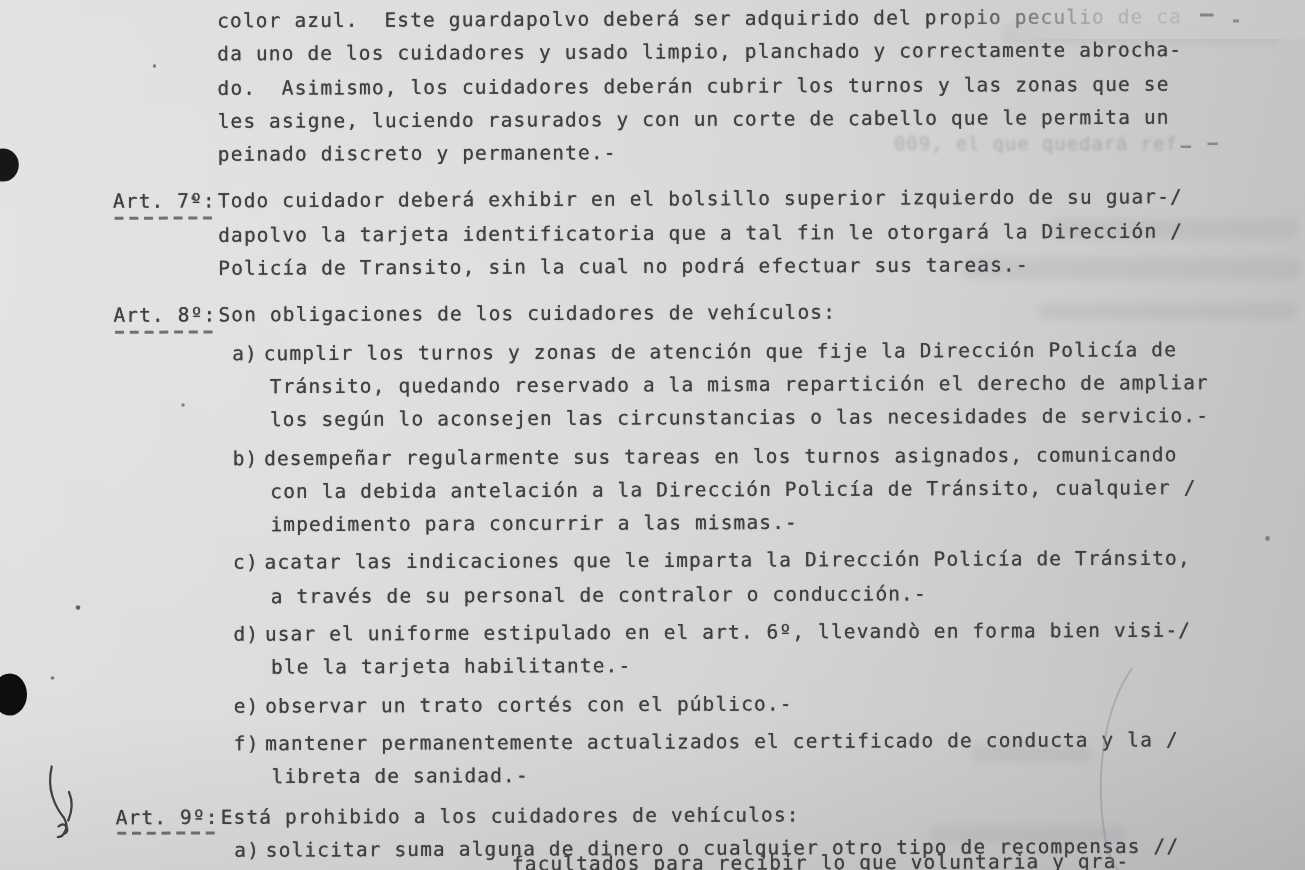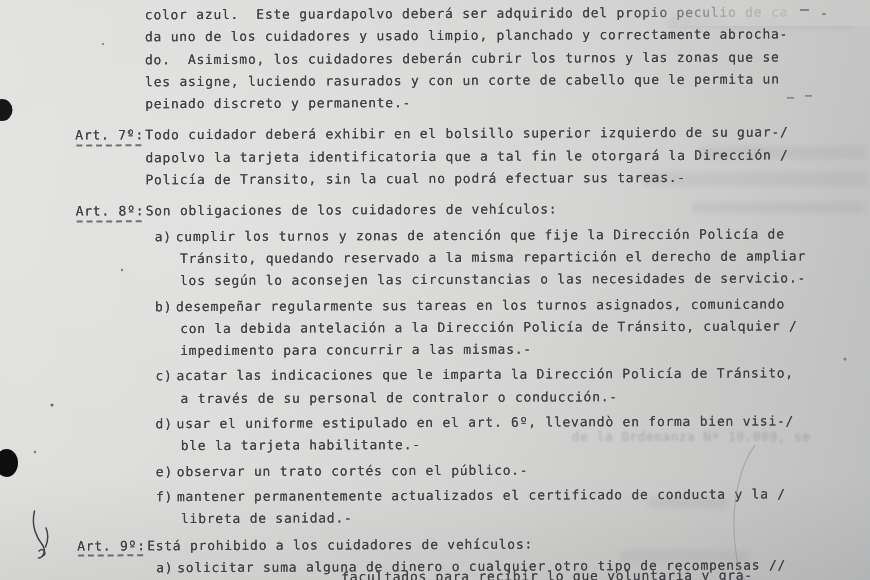--- a/index.html
+++ b/index.html
@@ -66,21 +66,21 @@
 <body>
 
 <div class="page">
 
   <div class="ghost-bar gb1"></div>
   <div class="ghost-bar gb2"></div>
   <div class="ghost-bar gb3"></div>
   <div class="ghost-bar gb4"></div>
   <div class="ghost-bar gb5"></div>
   <div class="ghost-bar gb6"></div>
-  <div class="ghost g2">de la Ordenanza Nº 10.009, se</div>
+  <div class="ghost g1">009, el que quedará ref</div>
 
   <div class="text-layer">
     <div id="text-blocks">
         <div class="block para b0">
           <div class="lines">
             <div class="line iline">color azul.  Este guardapolvo deberá ser adquirido del propio peculio de ca</div>
             <div class="line iline">da uno de los cuidadores y usado limpio, planchado y correctamente abrocha-</div>
             <div class="line iline">do.  Asimismo, los cuidadores deberán cubrir los turnos y las zonas que se</div>
             <div class="line iline">les asigne, luciendo rasurados y con un corte de cabello que le permita un</div>
             <div class="line iline">peinado discreto y permanente.-</div>

